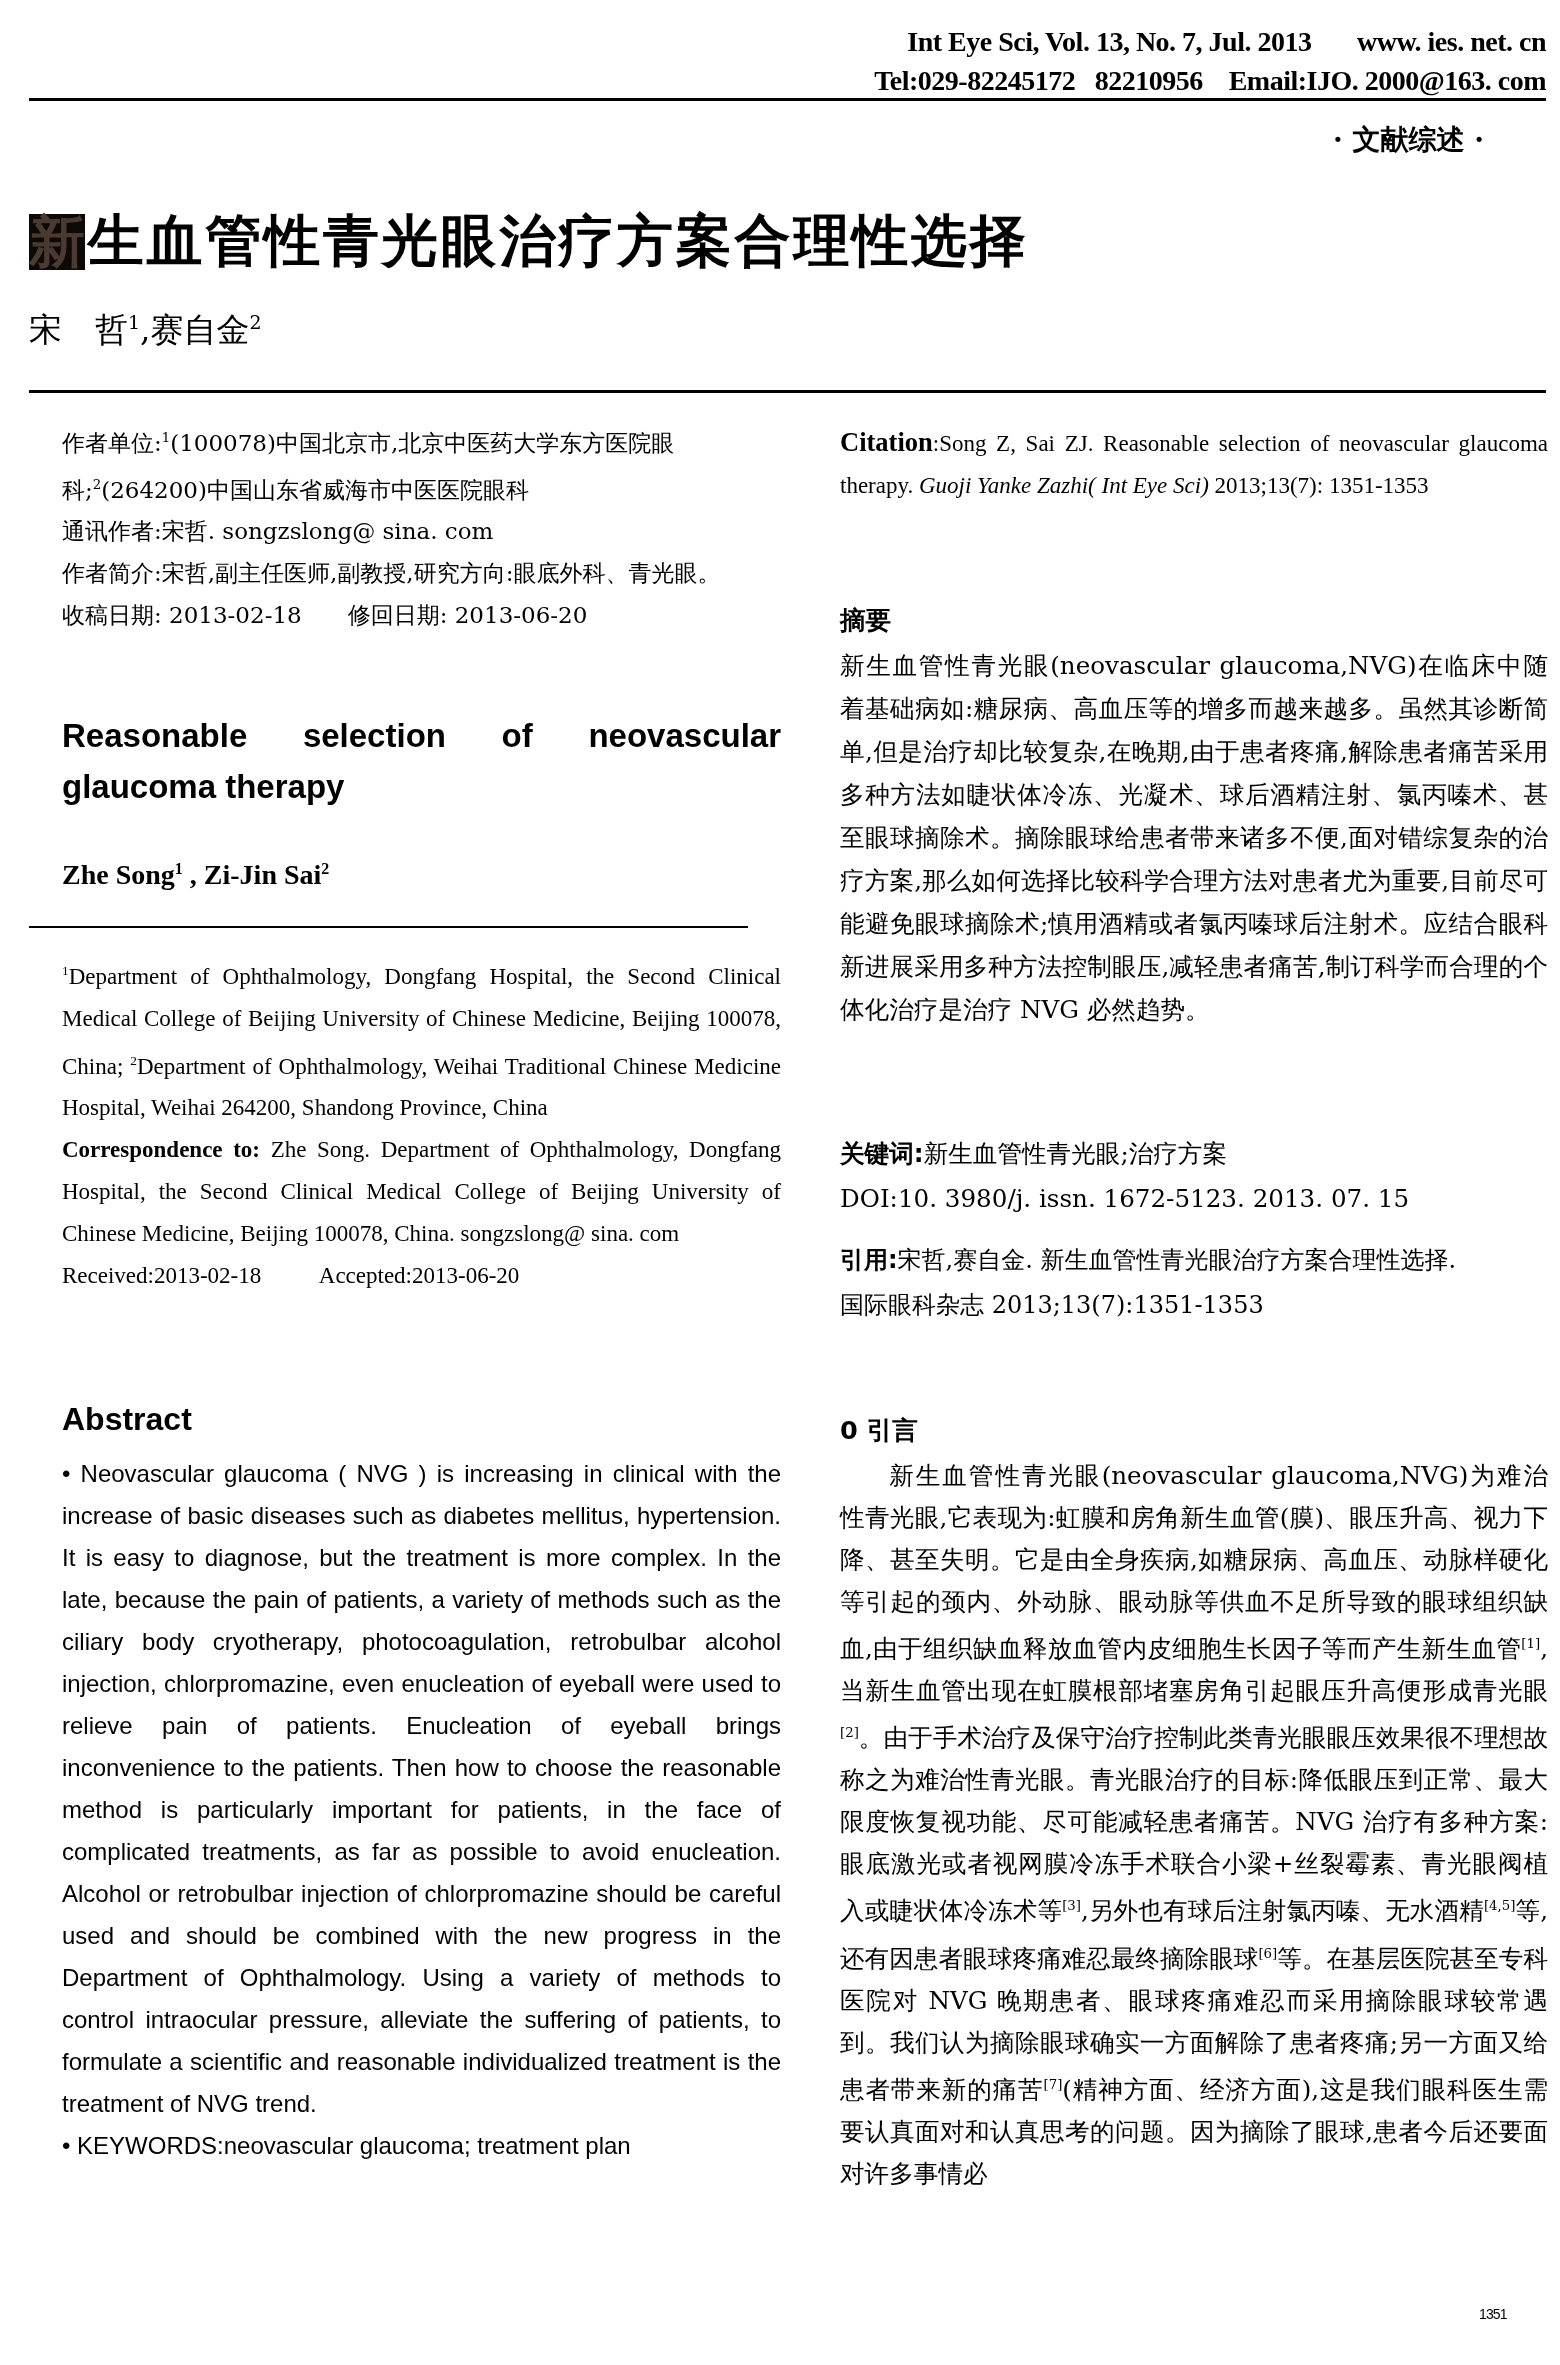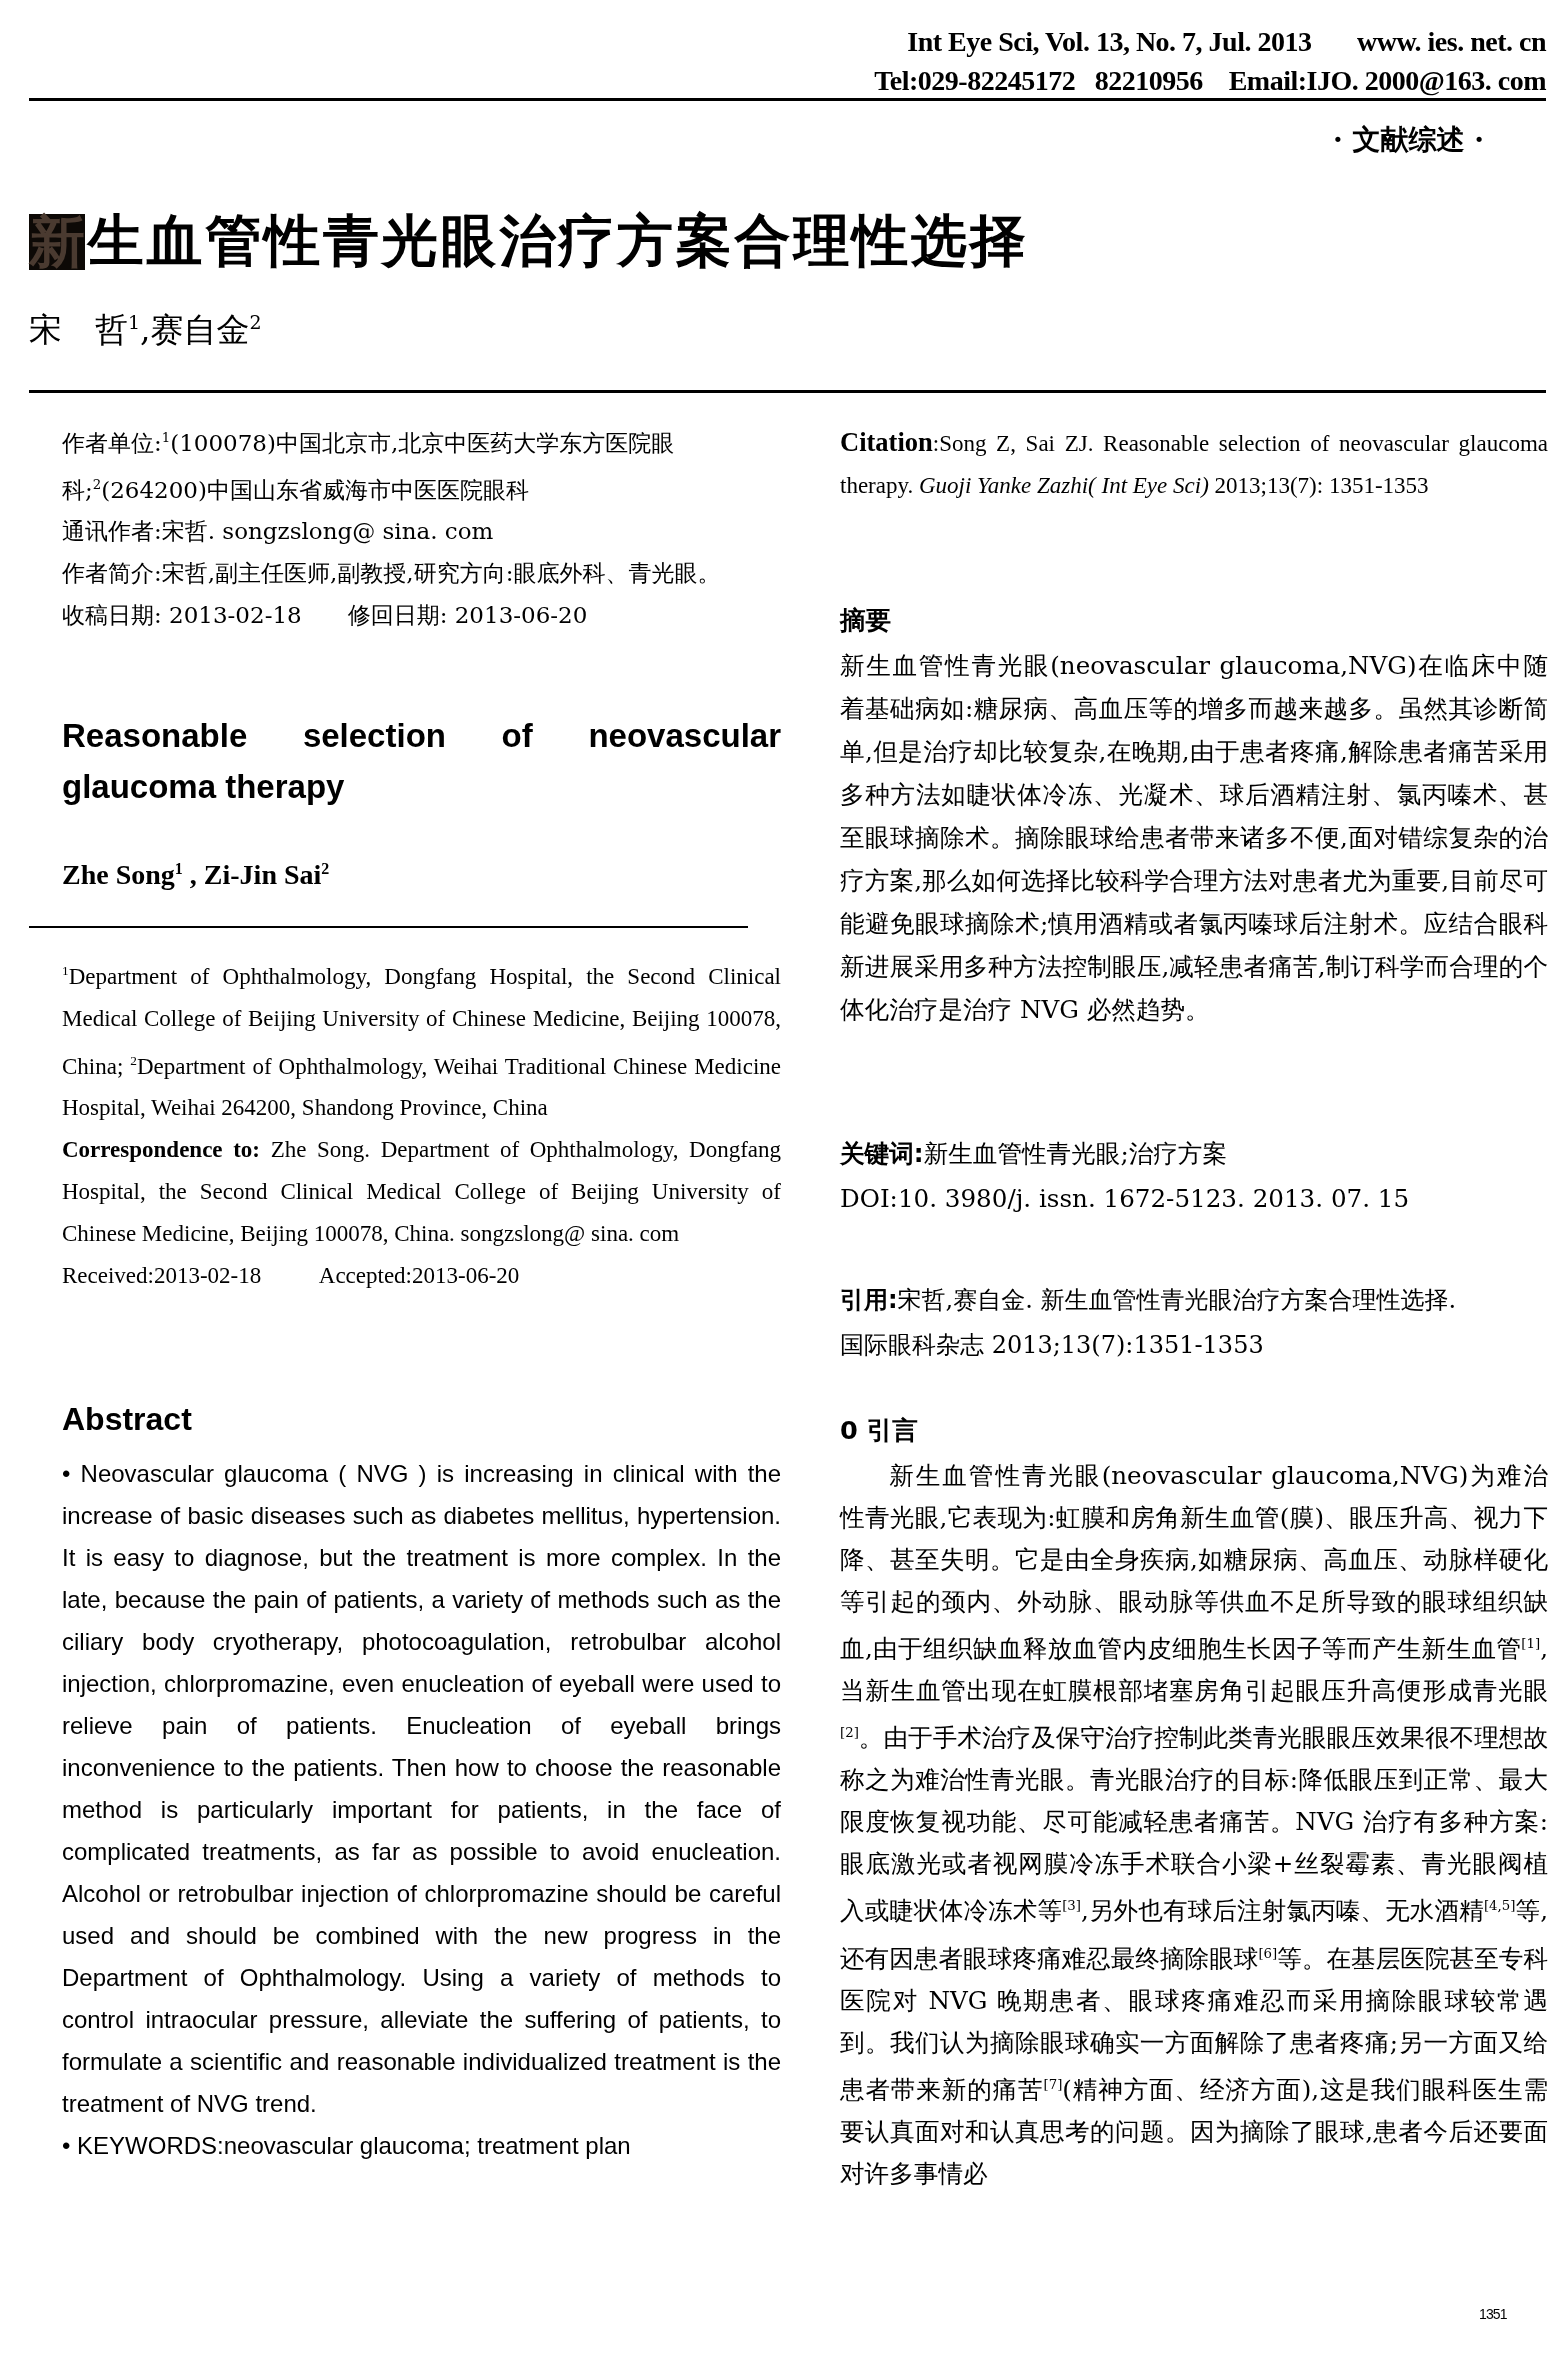--- a/index.html
+++ b/index.html
@@ -41,21 +41,21 @@
   .rcol { position: absolute; left: 840px; width: 708px; }
   .citation { top: 421px; font-family: "Liberation Serif", serif; font-size: 23px; line-height: 42px; text-align: justify; }
   .citation .b { font-weight: bold; font-size: 26.5px; }
   .citation i { font-style: italic; }
   .zy-head { top: 603px; font-family: "DejaVu Sans", sans-serif; font-weight: bold; font-size: 25.6px; }
   .zy-body { top: 644px; font-family: "DejaVu Serif", serif; font-size: 24.6px; line-height: 43px; text-align: justify; }
   .zy-body p { margin: 0; }
   .kw { top: 1131px; font-family: "DejaVu Serif", serif; font-size: 24.6px; line-height: 45px; }
   .kw p { margin: 0; }
   .kw .b { font-weight: bold; font-family: "DejaVu Sans", sans-serif; }
-  .cite-cn { top: 1278px; font-family: "DejaVu Serif", serif; font-size: 24px; line-height: 45px; }
+  .cite-cn { top: 1238px; font-family: "DejaVu Serif", serif; font-size: 24px; line-height: 45px; }
   .cite-cn p { margin: 0; }
   .cite-cn .b { font-weight: bold; font-family: "DejaVu Sans", sans-serif; }
   .intro-head { top: 1413px; font-family: "DejaVu Sans", sans-serif; font-weight: bold; font-size: 25.6px; }
   .intro-body { top: 1455px; font-family: "DejaVu Serif", serif; font-size: 24.6px; line-height: 42px; text-align: justify; text-indent: 2em; }
   .intro-body sup { font-size: 13.3px; }
   .page-num { position: absolute; left: 1479px; top: 2306px; font-family: "Liberation Sans", sans-serif; font-size: 14px; letter-spacing: -0.9px; }
 </style>
 </head>
 <body>
 

